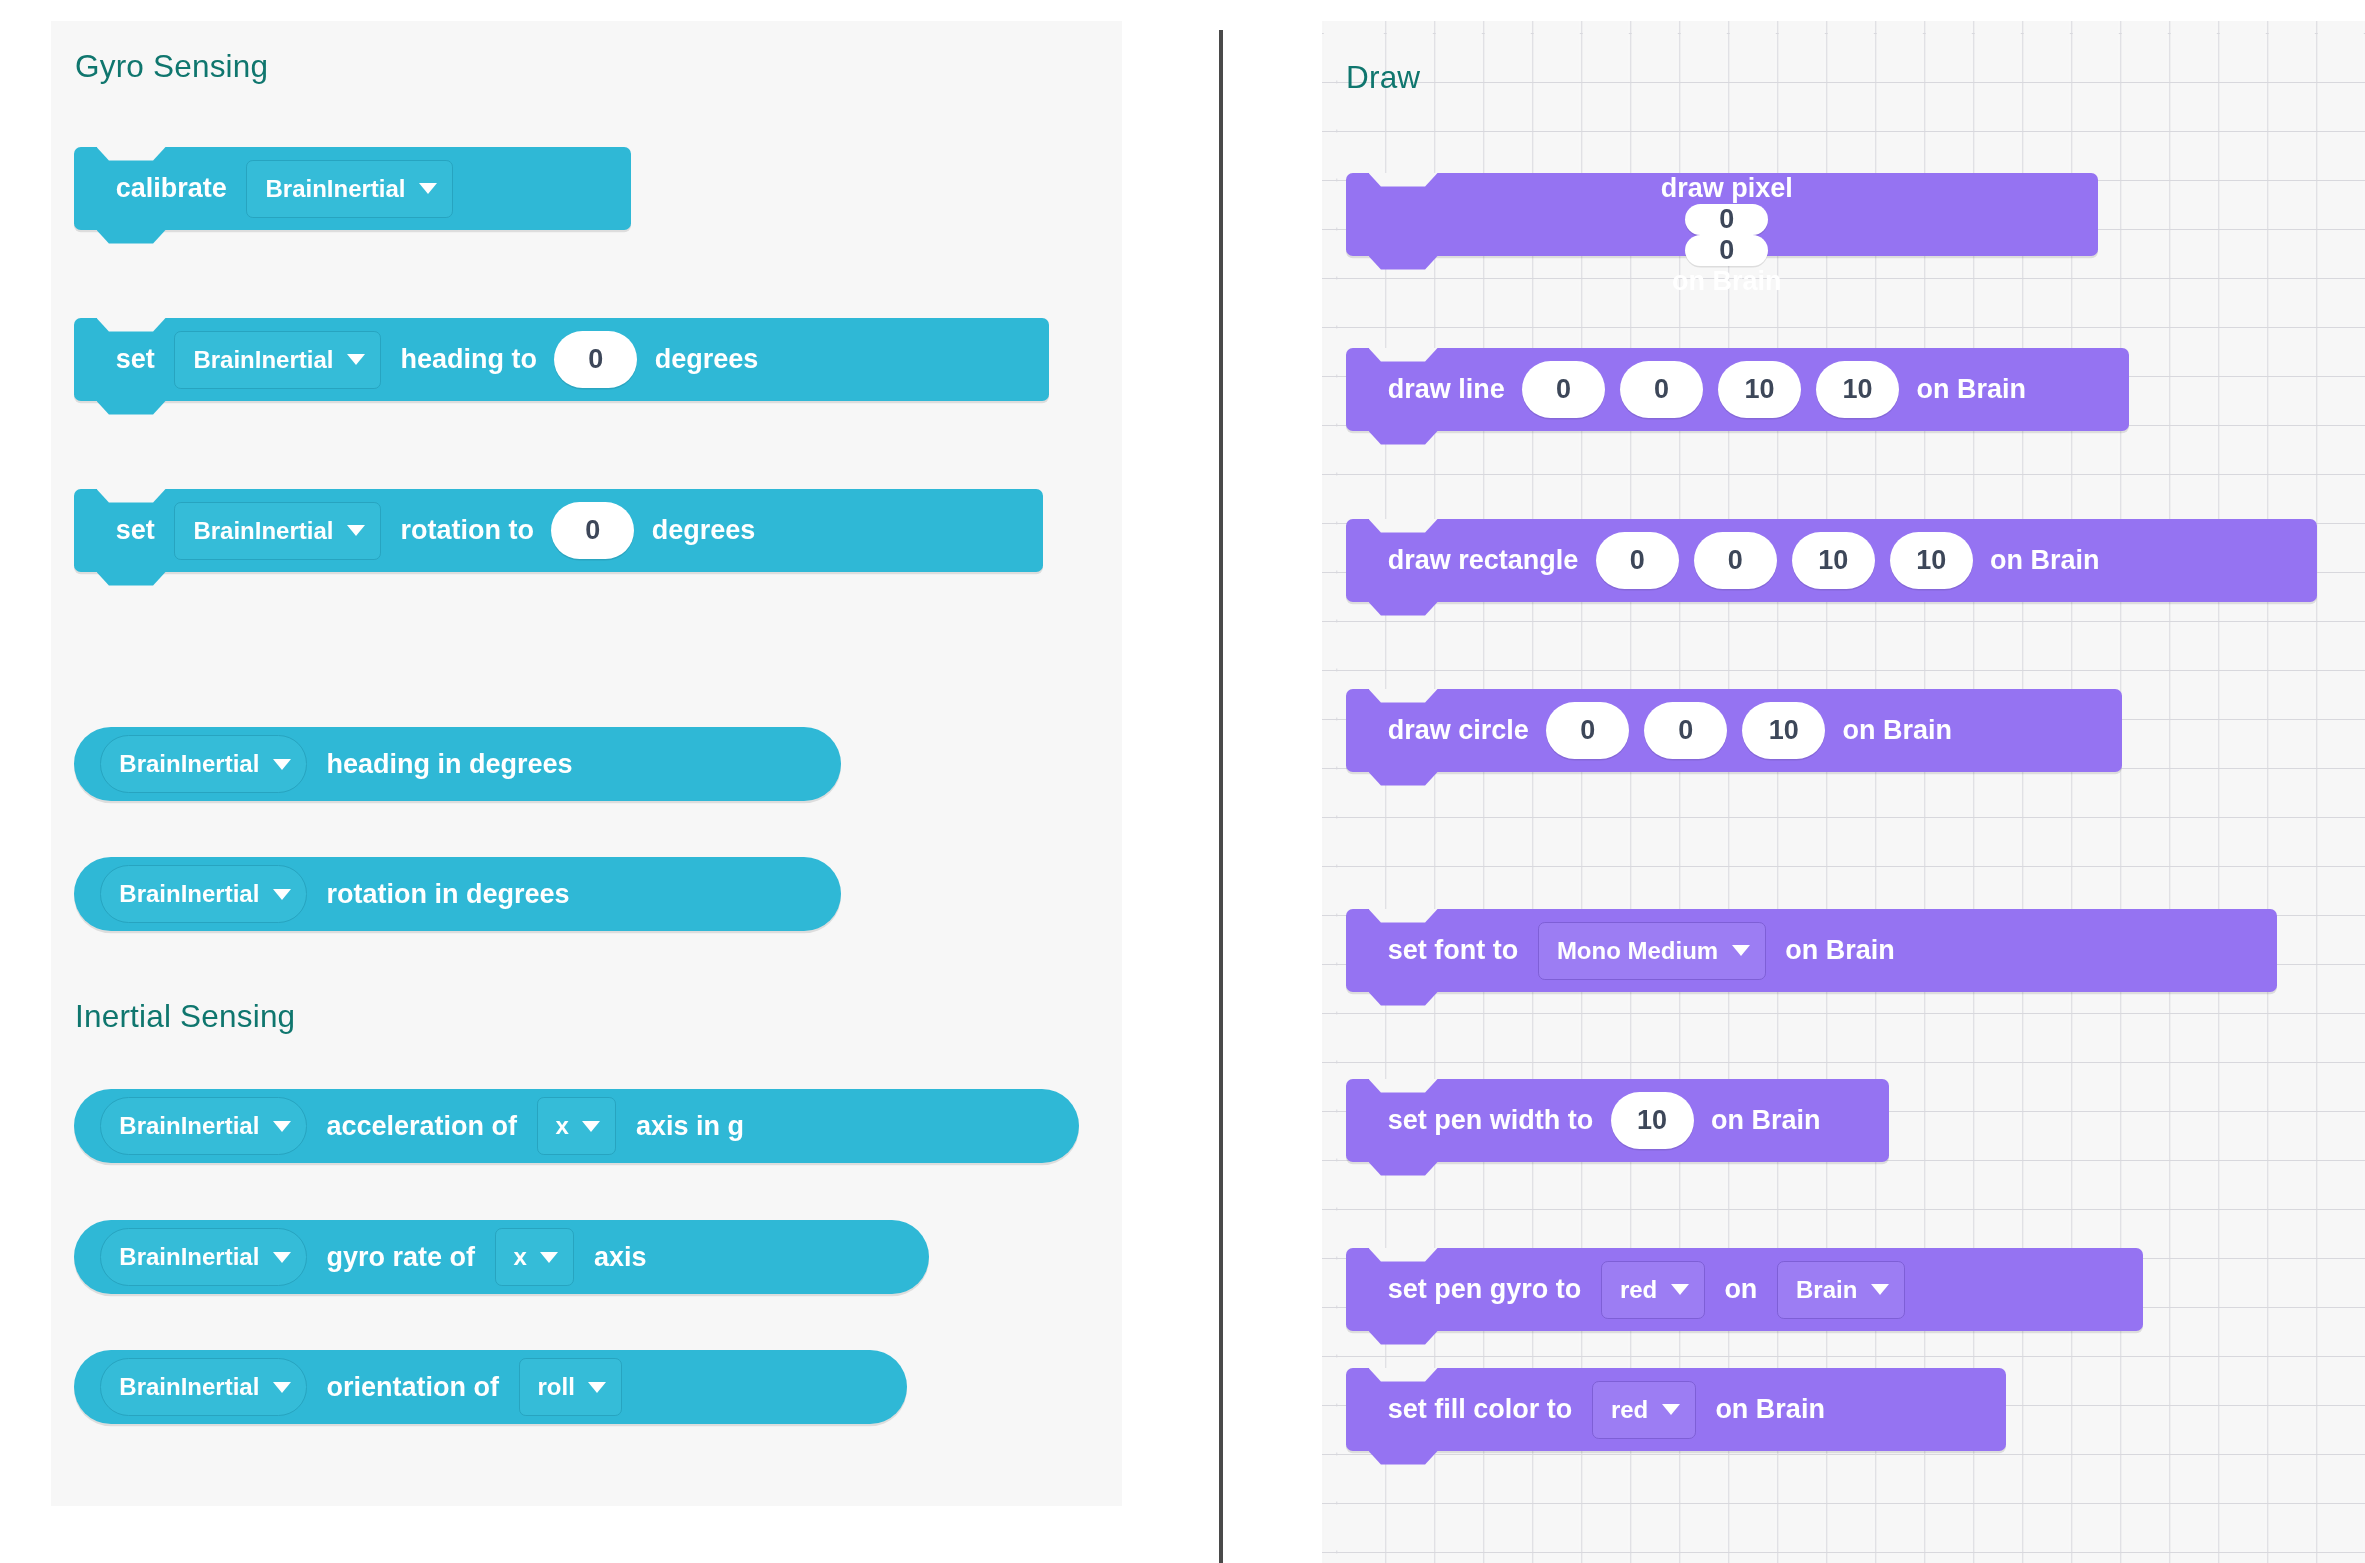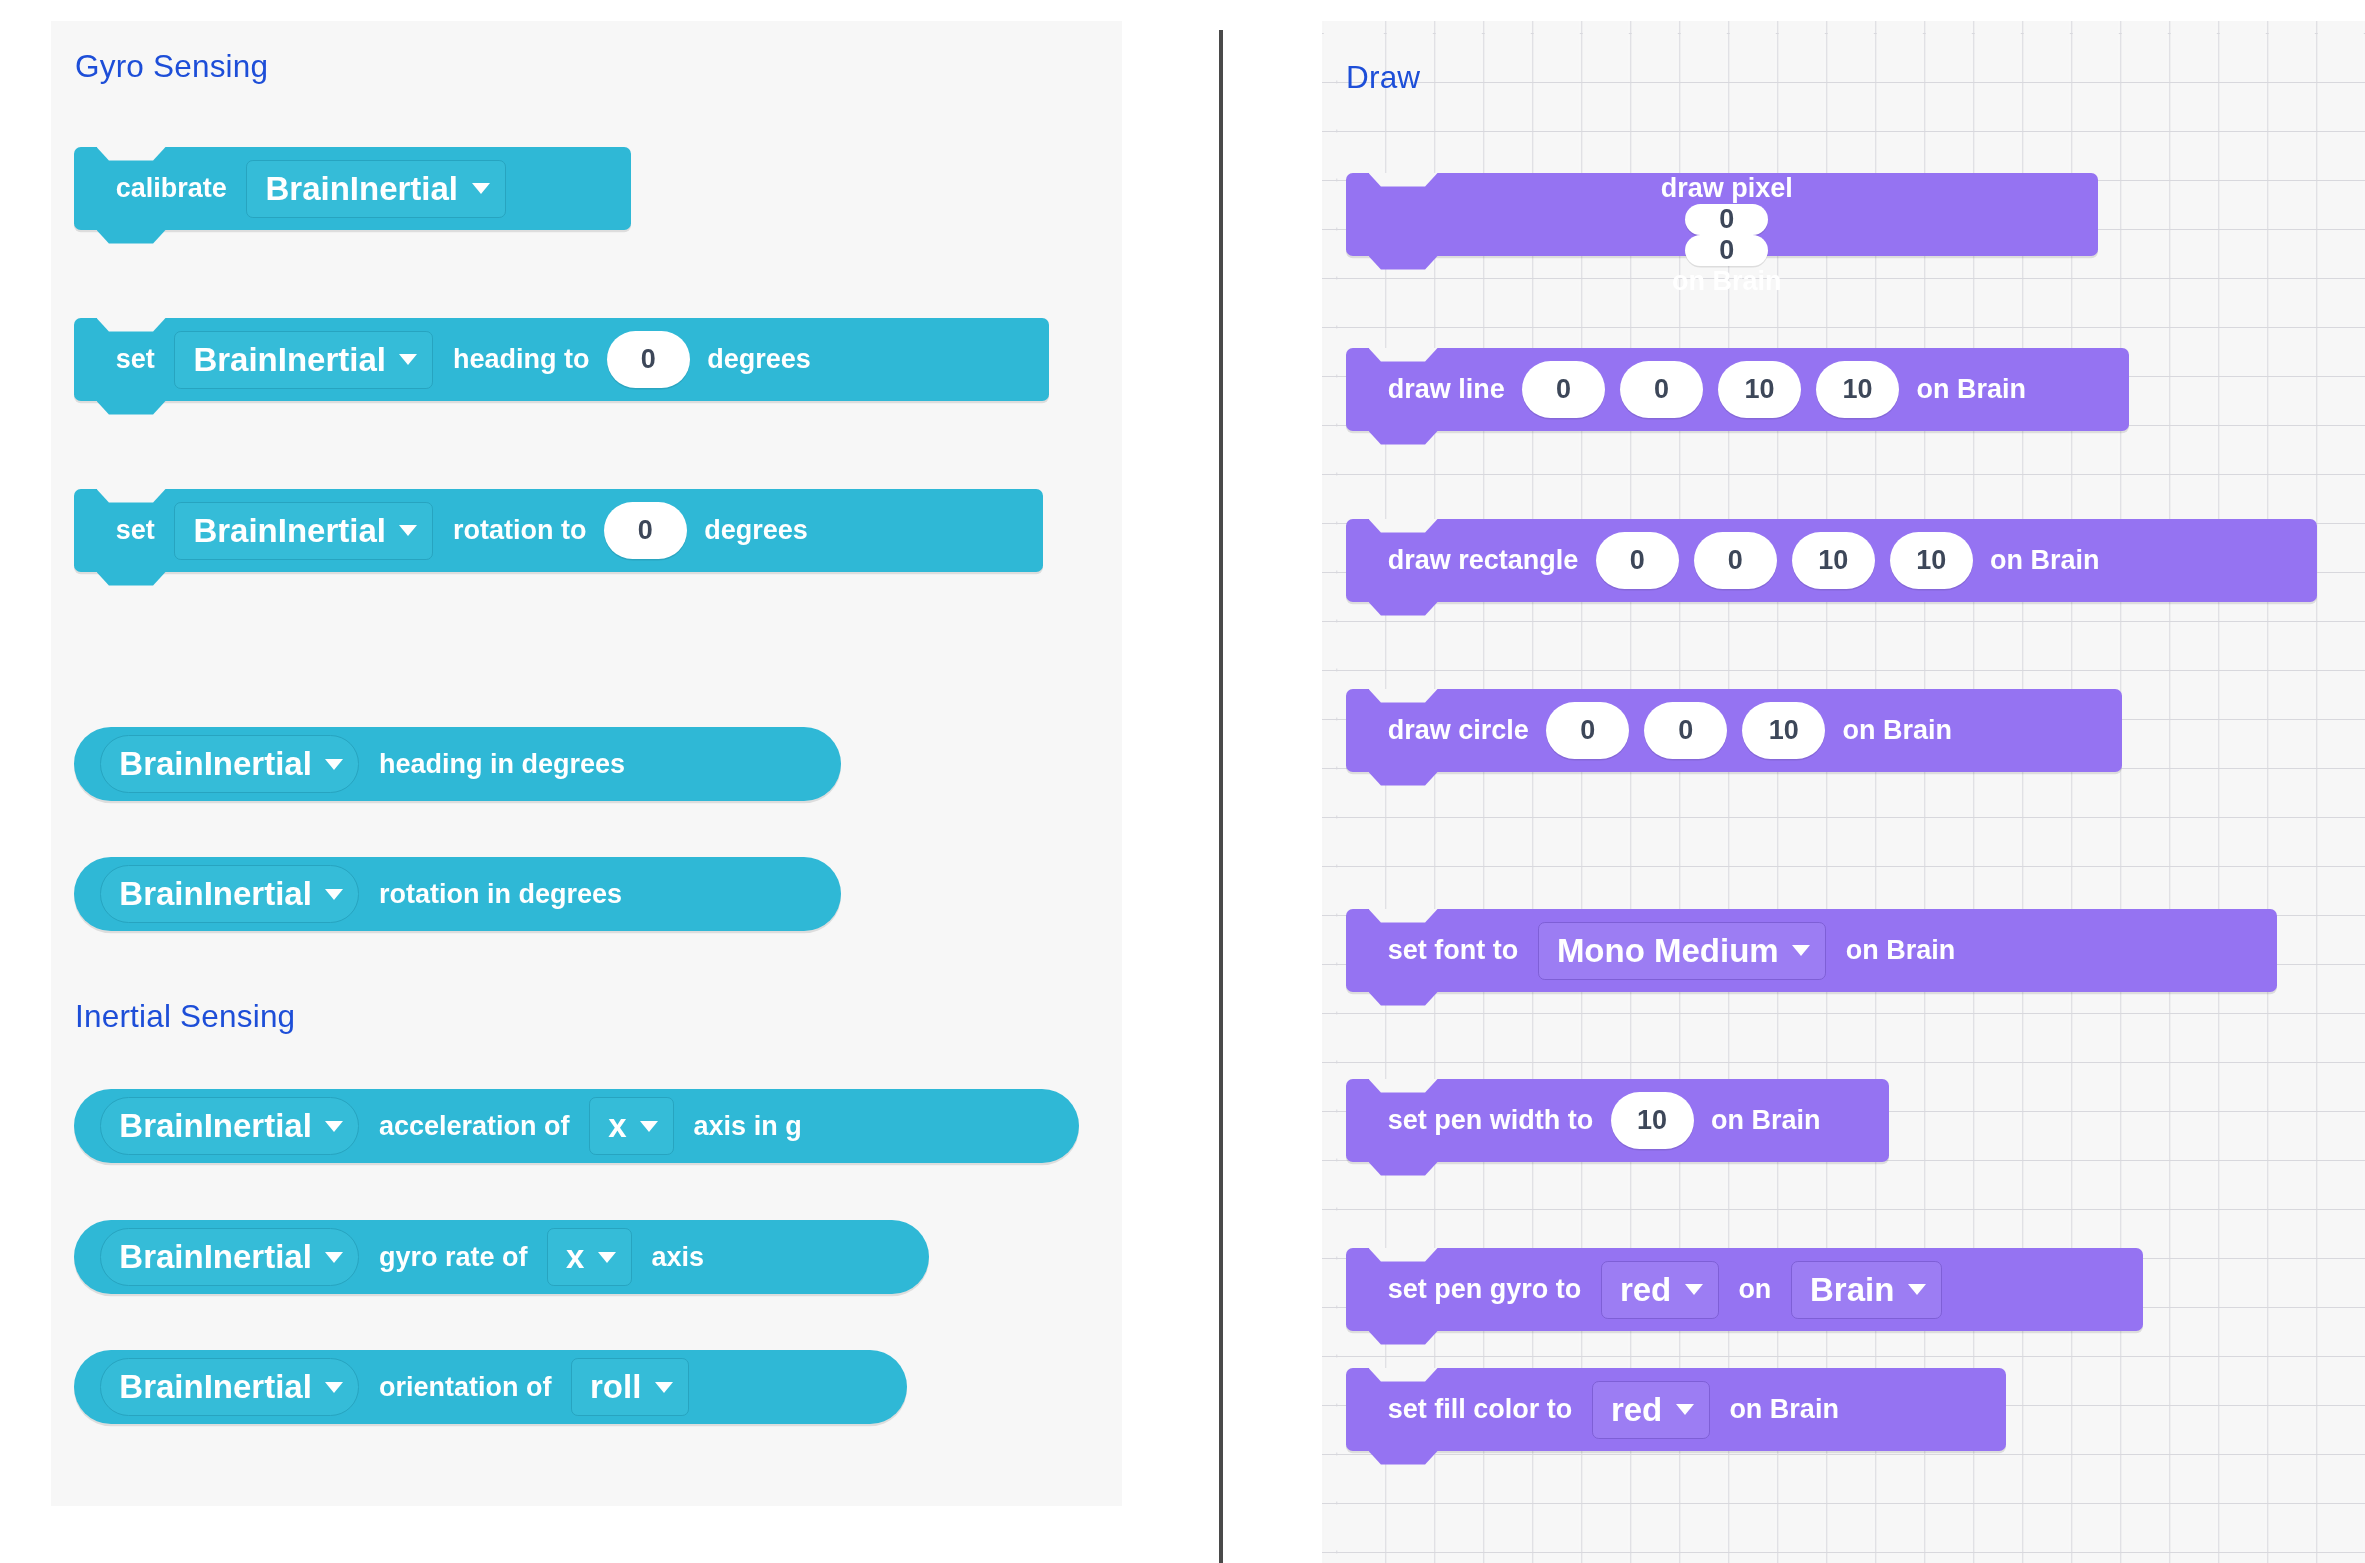--- a/index.html
+++ b/index.html
@@ -45,21 +45,21 @@
       repeating-linear-gradient(to bottom, #000 0 46px, transparent 46px 49px);
     mask-composite:intersect;
     -webkit-mask-position:15.8px 13.5px;
     mask-position:15.8px 13.5px;
     pointer-events:none;
   }
 
   
   .cat-label{
     position:absolute;
-    color:#1d4ed8;
+    color:#0f766e;
     font-size:31.5px;
     letter-spacing:0.2px;
     white-space:nowrap;
   }
   #gyro-heading{ left:75px; top:48px; }
   #inertial-heading{ left:75px; top:998px; }
   #draw-heading{ left:1346px; top:59px; }
 
   
   .block{
@@ -108,21 +108,21 @@
 
   
   .lbl{ margin:0 9.8px; }
   .lbl:first-child{ margin-left:0; }
 
   .dropdown{           
     display:inline-flex; align-items:center; gap:13.5px;
     height:56px; padding:0 15px 0 18px;
     border-radius:6.8px;
     margin:0 9.8px;
-    font-size:33px; font-weight:bold; color:#fff;
+    font-size:24px; font-weight:bold; color:#fff;
   }
   .teal .dropdown, .reporter .dropdown{
     background:#35bcd8; border:1.5px solid #27a4c0;
   }
   .purple .dropdown{
     background:#9c7df3; border:1.5px solid #7e5fd6;
   }
   .dropdown.pill{ border-radius:28.5px; }
   .caret{
     width:0;height:0;

